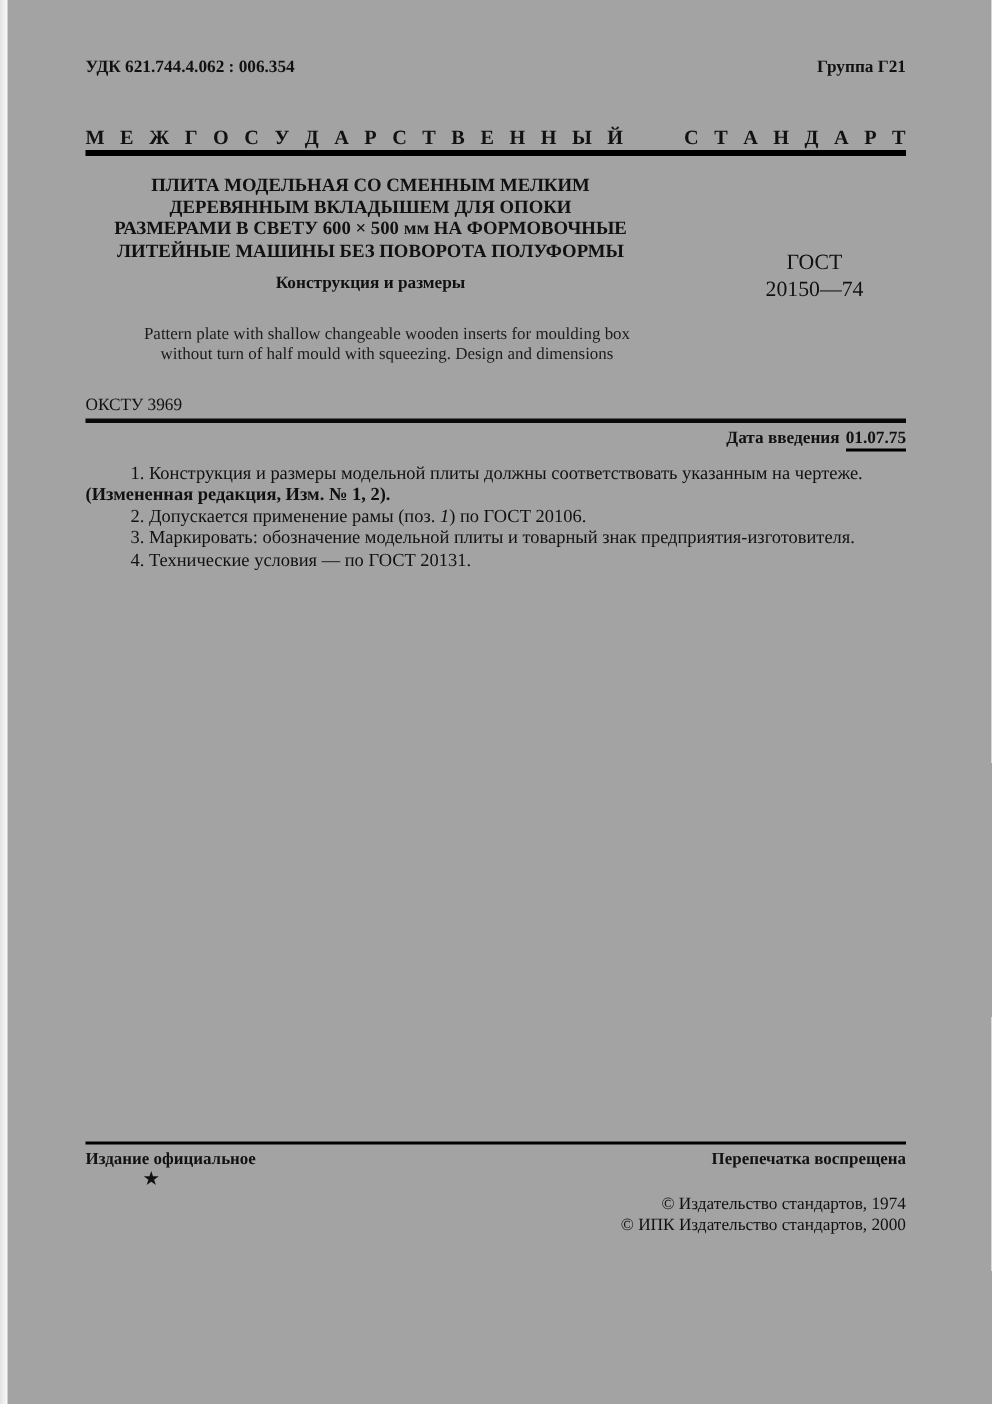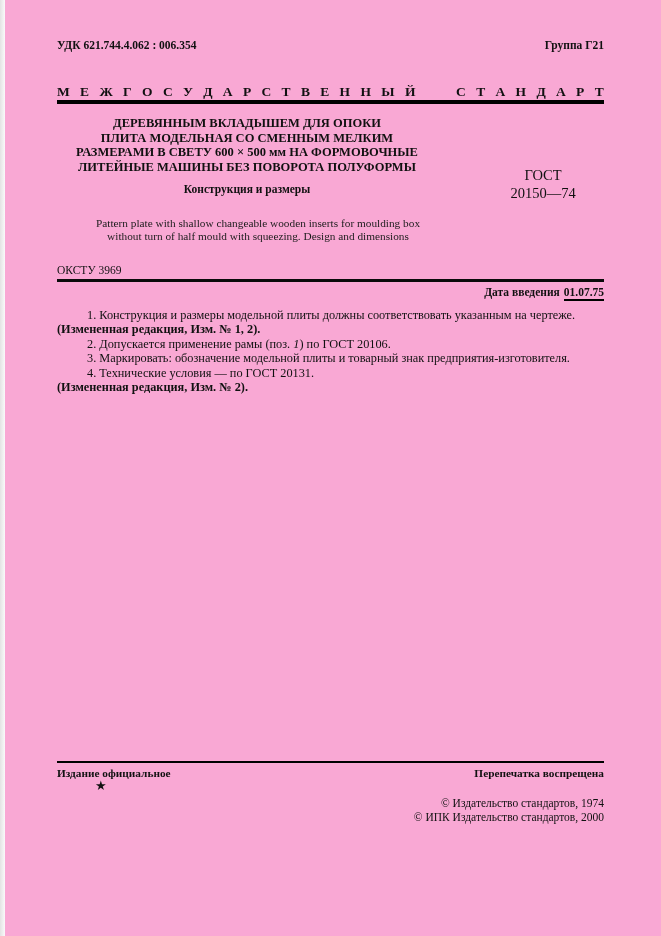--- a/index.html
+++ b/index.html
@@ -1,19 +1,19 @@
 <!DOCTYPE html>
 <html><head>
 <meta charset="utf-8">
 <style>
   html,body { margin:0; padding:0; background:#ffffff; }
   .page {
     position:relative;
     width:661px; height:936px;
-    background:#f9a8d4;
+    background:#a3a3a3;
     color:#111;
     font-family:"Liberation Serif", serif;
     overflow:hidden;
   }
   .page::before{ 
     content:""; position:absolute; left:0; top:0; width:5px; height:100%;
     background:linear-gradient(to right,#e3e3e3,#fafafa);
   }
   .sheet { position:absolute; left:57px; top:0; width:547px; height:936px; }
 
@@ -97,22 +97,22 @@
         <span>А</span>
         <span>Н</span>
         <span>Д</span>
         <span>А</span>
         <span>Р</span>
         <span>Т</span>
       </div>
     <div class="header-bar"></div>
 
     <div class="title-block">
+      <div>ПЛИТА МОДЕЛЬНАЯ СО СМЕННЫМ МЕЛКИМ</div>
       <div>ДЕРЕВЯННЫМ ВКЛАДЫШЕМ ДЛЯ ОПОКИ</div>
-      <div>ПЛИТА МОДЕЛЬНАЯ СО СМЕННЫМ МЕЛКИМ</div>
       <div>РАЗМЕРАМИ В СВЕТУ 600 × 500 мм НА ФОРМОВОЧНЫЕ</div>
       <div>ЛИТЕЙНЫЕ МАШИНЫ БЕЗ ПОВОРОТА ПОЛУФОРМЫ</div>
       <div class="title-subtitle">Конструкция и размеры</div>
     </div>
 
     <div class="gost-box">
       <div>ГОСТ</div>
       <div>20150—74</div>
     </div>
 
@@ -127,21 +127,20 @@
     <div class="date-row">
       <span>Дата введения</span><span class="date-value">01.07.75</span>
     </div>
 
     <div class="paragraphs">
       <div class="clause">1. Конструкция и размеры модельной плиты должны соответствовать указанным на чертеже.</div>
       <div class="amendment">(Измененная редакция, Изм. № 1, 2).</div>
       <div class="clause"><span>2. Допускается применение рамы (поз. </span><span class="pos-italic">1</span><span>) по ГОСТ 20106.</span></div>
       <div class="clause">3. Маркировать: обозначение модельной плиты и товарный знак предприятия-изготовителя.</div>
       <div class="clause">4. Технические условия — по ГОСТ 20131.</div>
-      <div class="amendment">(Измененная редакция, Изм. № 2).</div>
     </div>
 
     <div class="footer-rule"></div>
     <div class="footer-row">
       <span>Издание официальное</span>
       <span>Перепечатка воспрещена</span>
     </div>
     <div class="star">★</div>
 
     <div class="copyright">

